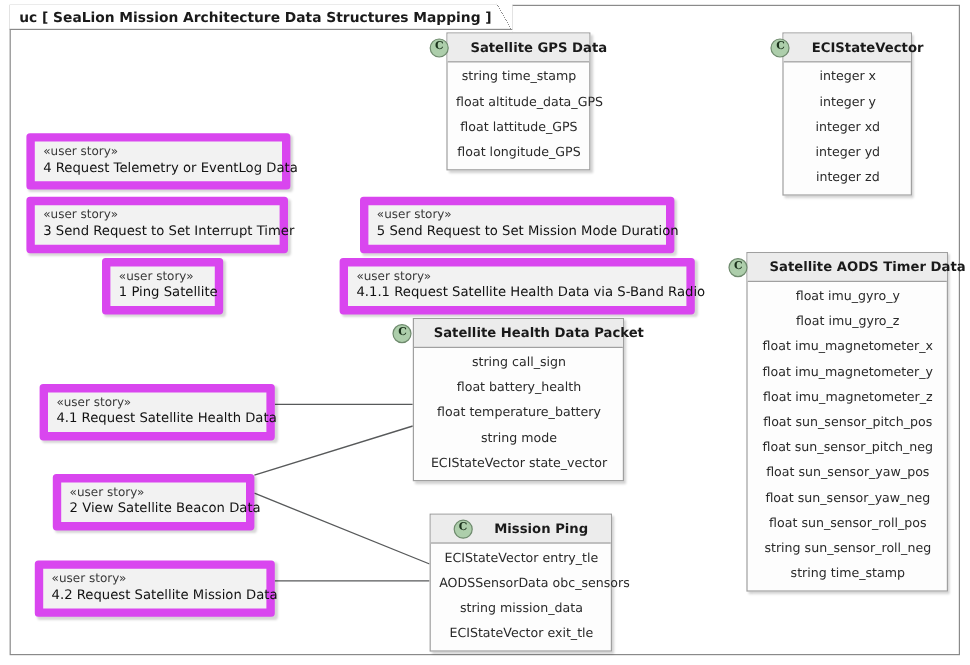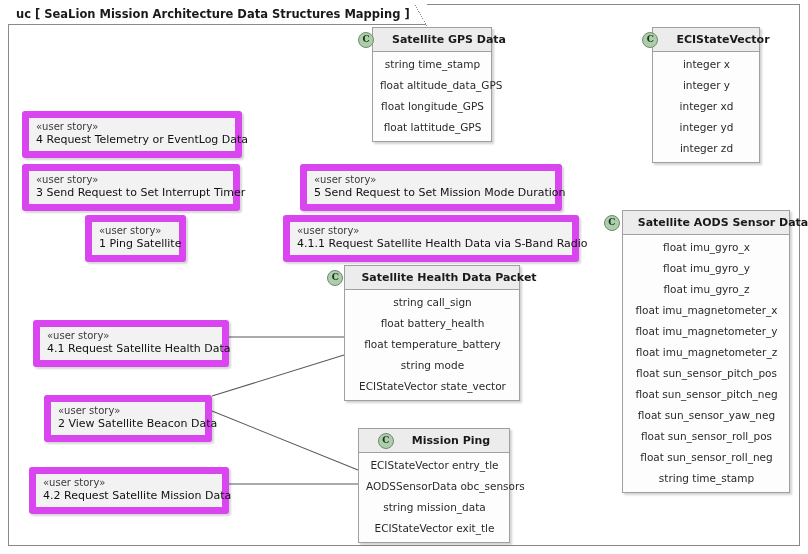--- a/index.html
+++ b/index.html
@@ -103,56 +103,56 @@
   </div>
 
   <div class="cls" style="left:372px;top:27px;width:120px;">
     <div class="cls-header">
       <span class="cls-icon">C</span>
       <span class="cls-name">Satellite GPS Data</span>
     </div>
     <div class="cls-body">
       <div class="attr">string time_stamp</div>
       <div class="attr">float altitude_data_GPS</div>
+      <div class="attr">float lattitude_GPS</div>
       <div class="attr">float longitude_GPS</div>
-      <div class="attr">float lattitude_GPS</div>
     </div>
   </div>
 
   <div class="cls" style="left:652px;top:27px;width:108px;">
     <div class="cls-header">
       <span class="cls-icon">C</span>
       <span class="cls-name">ECIStateVector</span>
     </div>
     <div class="cls-body">
       <div class="attr">integer x</div>
       <div class="attr">integer y</div>
       <div class="attr">integer xd</div>
       <div class="attr">integer yd</div>
       <div class="attr">integer zd</div>
     </div>
   </div>
 
   <div class="cls" style="left:622px;top:210px;width:168px;">
     <div class="cls-header">
       <span class="cls-icon">C</span>
-      <span class="cls-name">Satellite AODS Sensor Data</span>
-    </div>
-    <div class="cls-body">
-      <div class="attr">float imu_gyro_x</div>
+      <span class="cls-name">Satellite AODS Timer Data</span>
+    </div>
+    <div class="cls-body">
       <div class="attr">float imu_gyro_y</div>
       <div class="attr">float imu_gyro_z</div>
       <div class="attr">float imu_magnetometer_x</div>
       <div class="attr">float imu_magnetometer_y</div>
       <div class="attr">float imu_magnetometer_z</div>
       <div class="attr">float sun_sensor_pitch_pos</div>
       <div class="attr">float sun_sensor_pitch_neg</div>
+      <div class="attr">float sun_sensor_yaw_pos</div>
       <div class="attr">float sun_sensor_yaw_neg</div>
       <div class="attr">float sun_sensor_roll_pos</div>
-      <div class="attr">float sun_sensor_roll_neg</div>
+      <div class="attr">string sun_sensor_roll_neg</div>
       <div class="attr">string time_stamp</div>
     </div>
   </div>
 
   <div class="cls" style="left:344px;top:265px;width:176px;">
     <div class="cls-header">
       <span class="cls-icon">C</span>
       <span class="cls-name">Satellite Health Data Packet</span>
     </div>
     <div class="cls-body">

